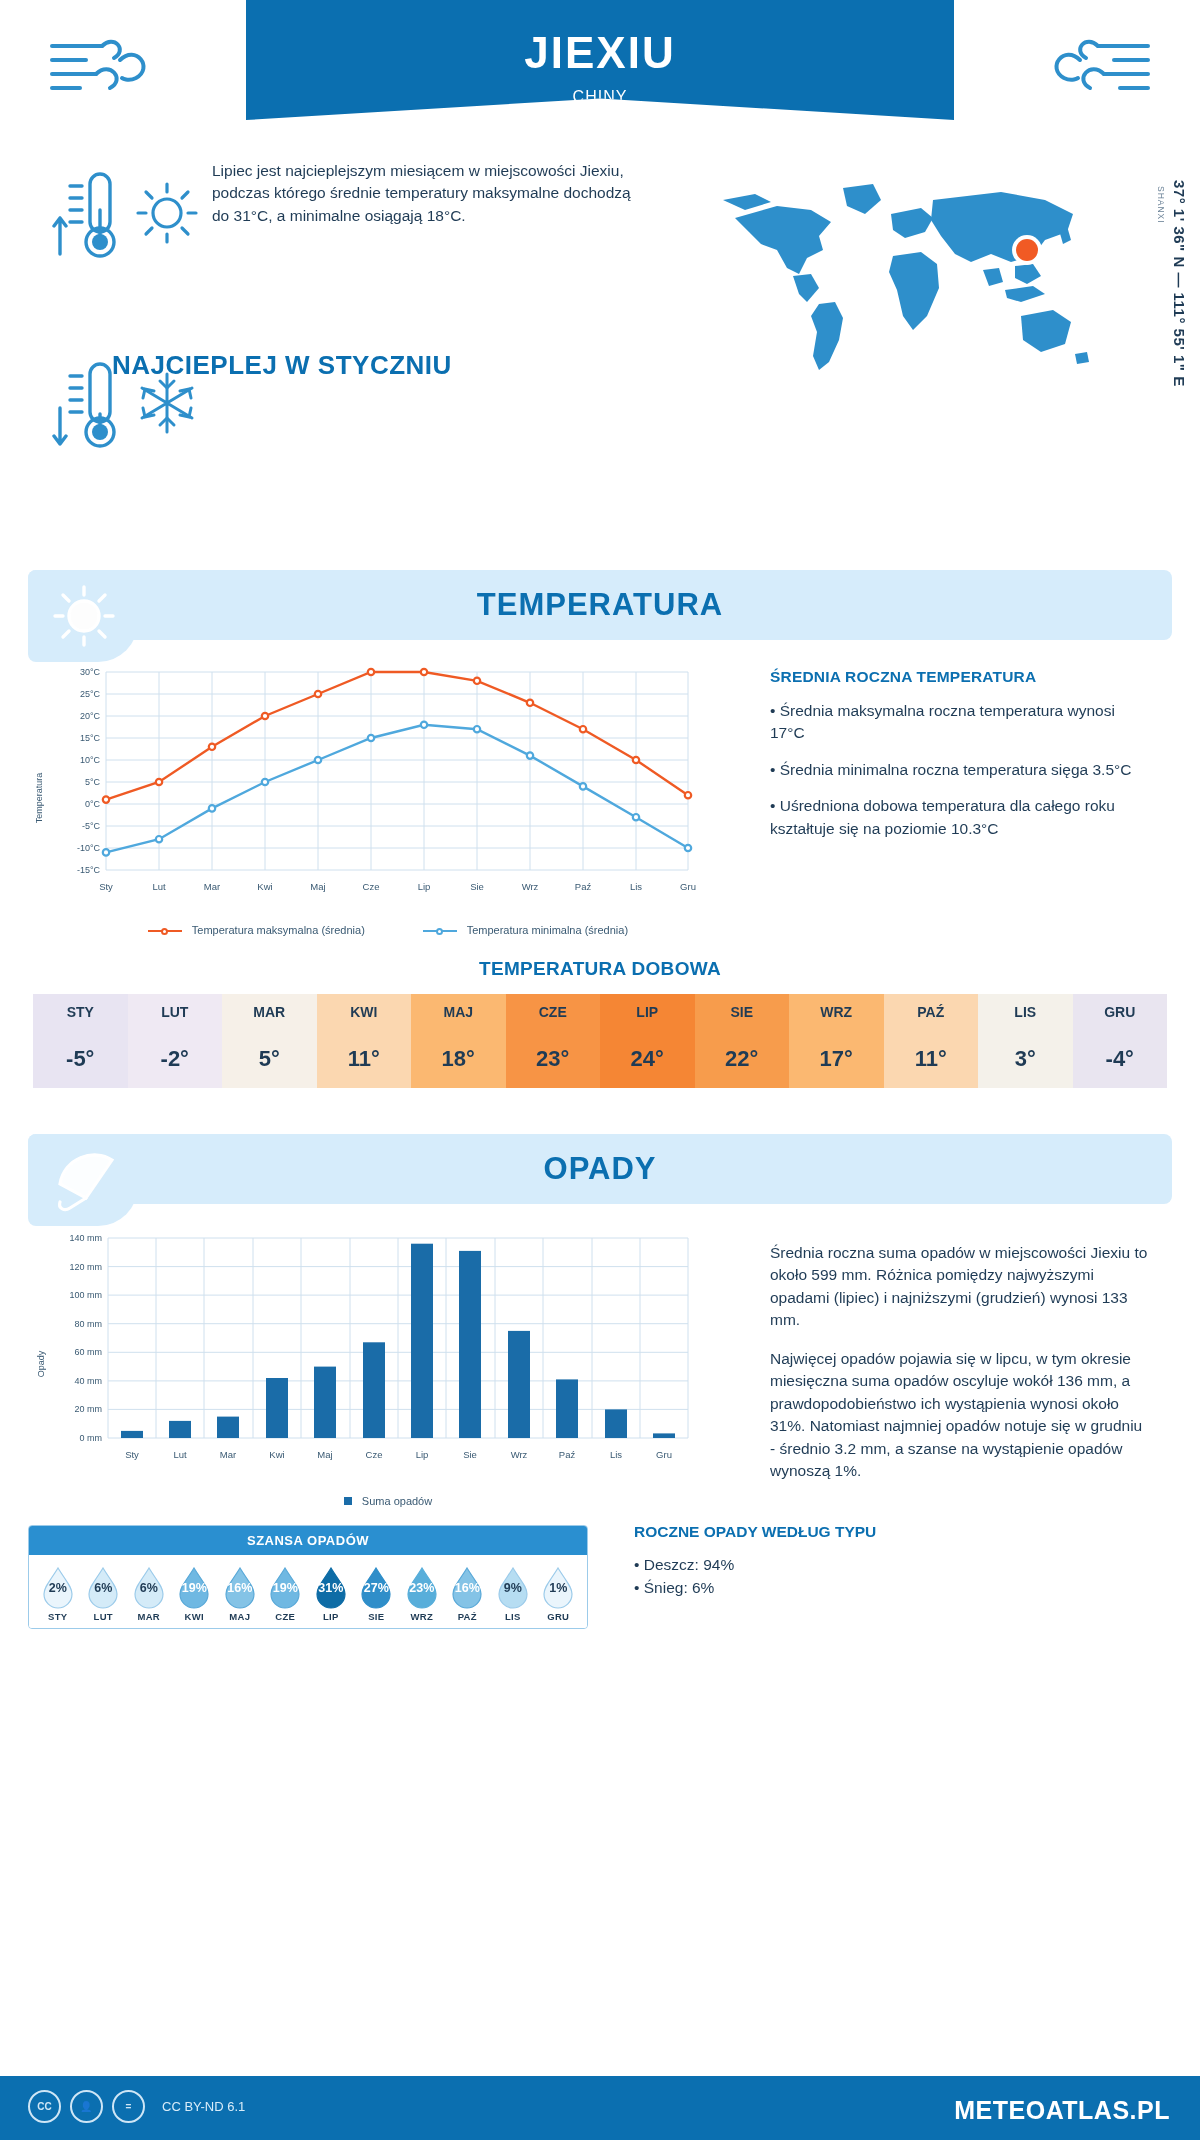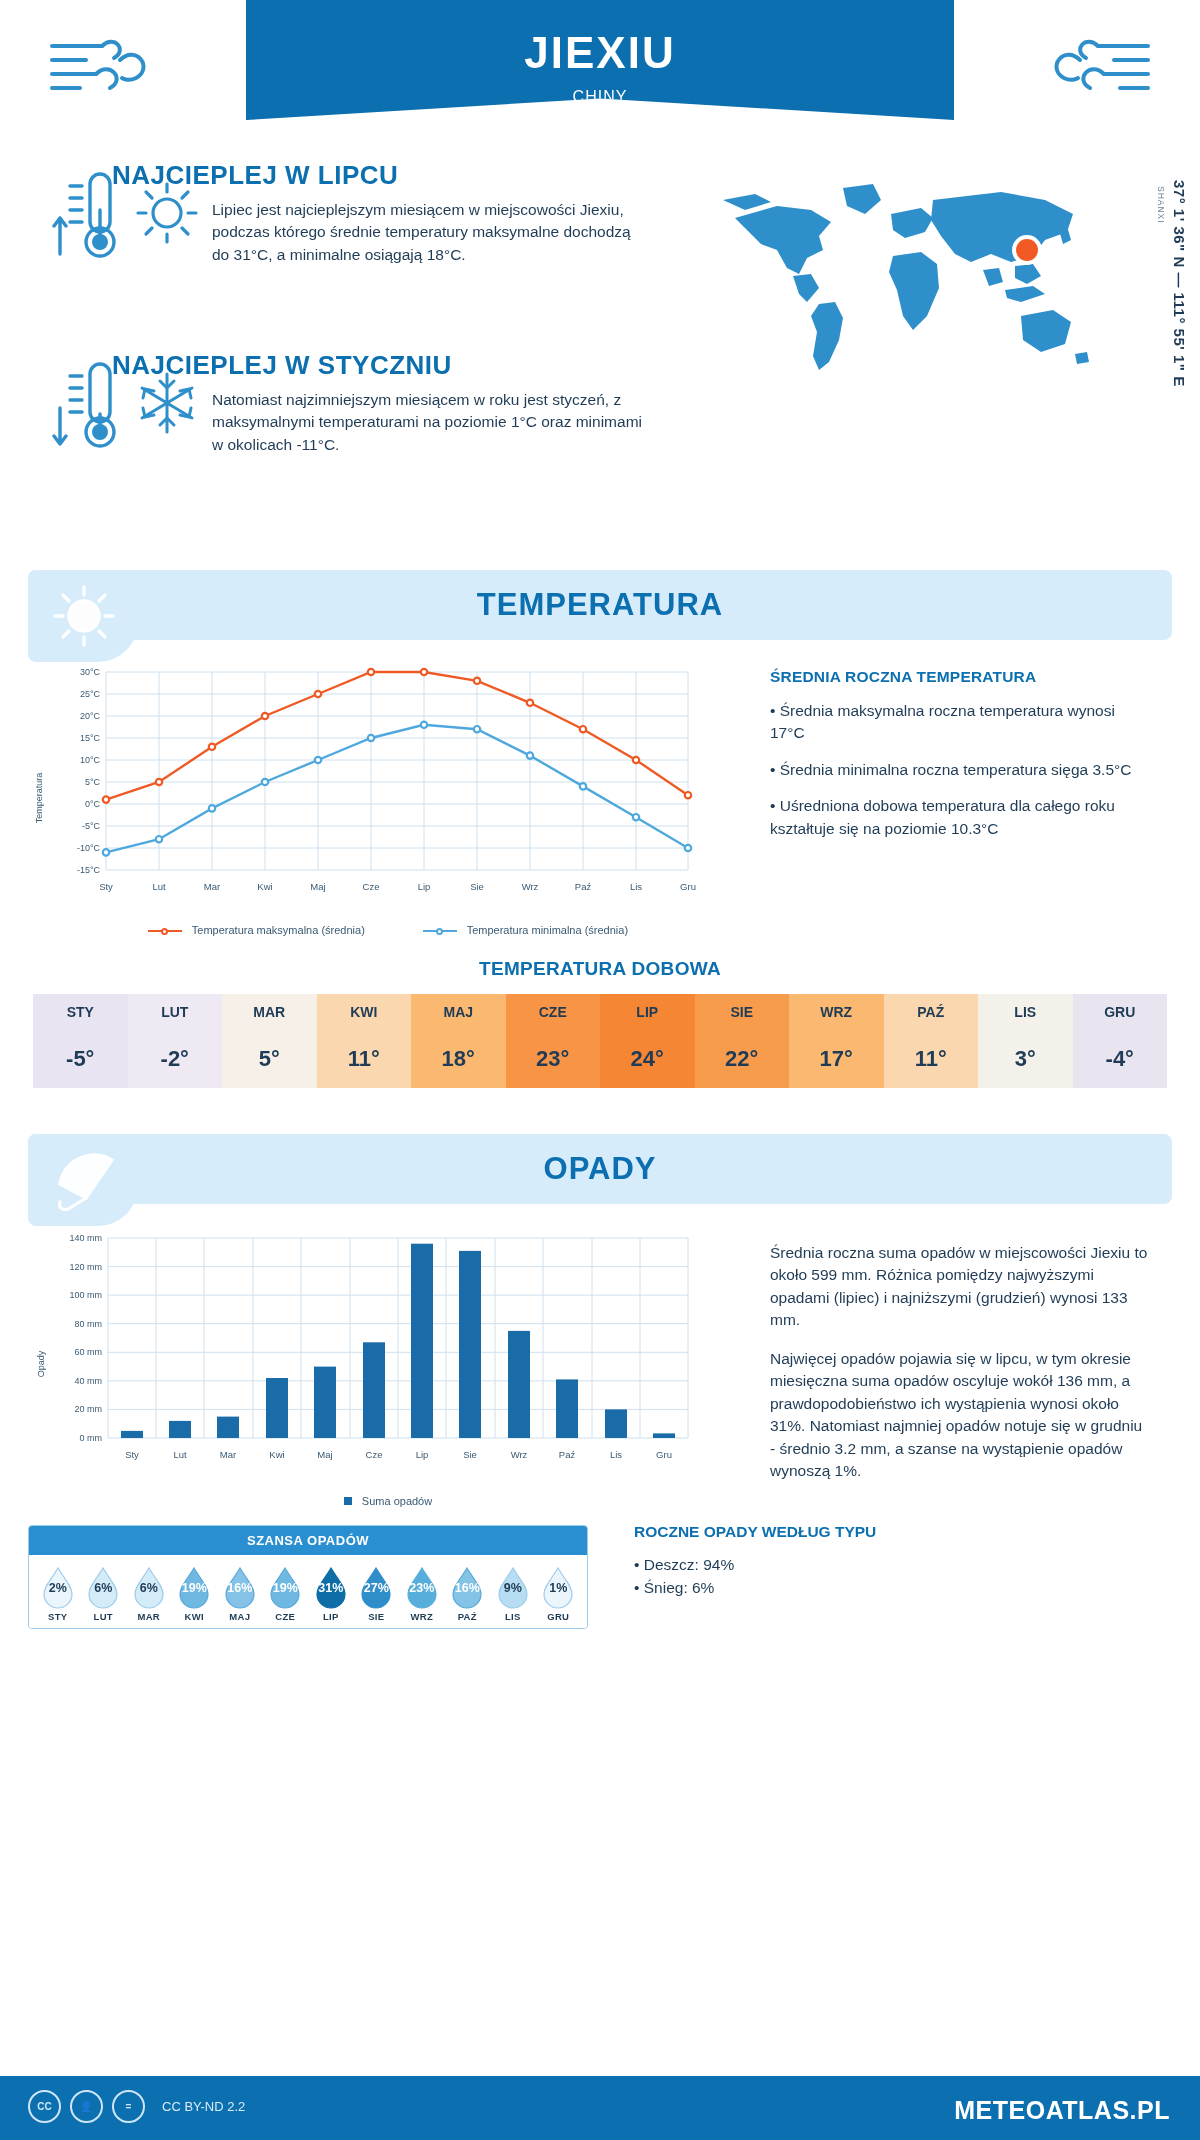--- a/index.html
+++ b/index.html
@@ -163,21 +163,20 @@
         </svg>
       </div>
       <div class="ico-side">
         <svg width="70" height="70" viewBox="0 0 70 70">
           <g stroke="#2e8fcb" stroke-width="3.2" fill="none" stroke-linecap="round">
             <circle cx="35" cy="35" r="14"></circle>
             <path d="M35 6 v8 M35 56 v8 M6 35 h8 M56 35 h8 M14 14 l6 6 M50 50 l6 6 M56 14 l-6 6 M20 50 l-6 6"></path>
           </g>
         </svg>
       </div>
-      <div class="intro-head">NAJCIEPLEJ W LIPCU</div>
       <div class="intro-text">Lipiec jest najcieplejszym miesiącem w miejscowości Jiexiu, podczas którego średnie temperatury maksymalne dochodzą do 31°C, a minimalne osiągają 18°C.</div>
     </div>
 
     <div class="intro-block intro-2">
       <div class="ico-thermo">
         <svg width="72" height="100" viewBox="0 0 72 100">
           <g stroke="#2e8fcb" stroke-width="3.4" fill="none" stroke-linecap="round">
             <rect x="38" y="8" width="20" height="58" rx="10"></rect>
             <circle cx="48" cy="76" r="14"></circle>
             <path d="M48 58 v12"></path>
@@ -191,21 +190,20 @@
         <svg width="70" height="70" viewBox="0 0 70 70">
           <g stroke="#2e8fcb" stroke-width="3" fill="none" stroke-linecap="round">
             <path d="M35 6 v58 M10 20 l50 30 M60 20 l-50 30"></path>
             <path d="M28 13 l7 7 l7 -7 M28 57 l7 -7 l7 7"></path>
             <path d="M11 30 l2 -9 l9 2 M59 40 l-2 9 l-9 -2"></path>
             <path d="M59 30 l-2 -9 l-9 2 M11 40 l2 9 l9 -2"></path>
           </g>
         </svg>
       </div>
       <div class="intro-head">NAJCIEPLEJ W STYCZNIU</div>
-      <div class="intro-text">Natomiast najzimniejszym miesiącem w roku jest styczeń, z maksymalnymi temperaturami na poziomie 1°C oraz minimami w okolicach -11°C.</div>
     </div>
 
     <div class="map-wrap">
       <svg width="400" height="230" viewBox="0 0 400 230">
         <g fill="#2e8fcb">
 
           <path d="M20 48 L62 36 L96 40 L116 52 L104 66 L108 80 L92 88 L84 104 L72 98 L62 80 L46 74 L34 62 Z"></path>
           <path d="M78 106 L96 104 L104 118 L92 132 L84 124 Z"></path>
           <path d="M8 30 L40 24 L56 32 L30 40 Z"></path>
 
@@ -626,18 +624,18 @@
       <div class="types-item">• Deszcz: 94%</div>
       <div class="types-item">• Śnieg: 6%</div>
     </div>
   </div>
 
   <div class="footer">
     <div class="footer-left">
       <div class="cc-badge">CC</div>
       <div class="cc-badge">👤</div>
       <div class="cc-badge">=</div>
-      <div class="footer-lic">CC BY-ND 2.2</div>
+      <div class="footer-lic">CC BY-ND 6.1</div>
     </div>
     <div class="footer-right">METEOATLAS.PL</div>
   </div>
 
 </div>
 
 </body></html>

